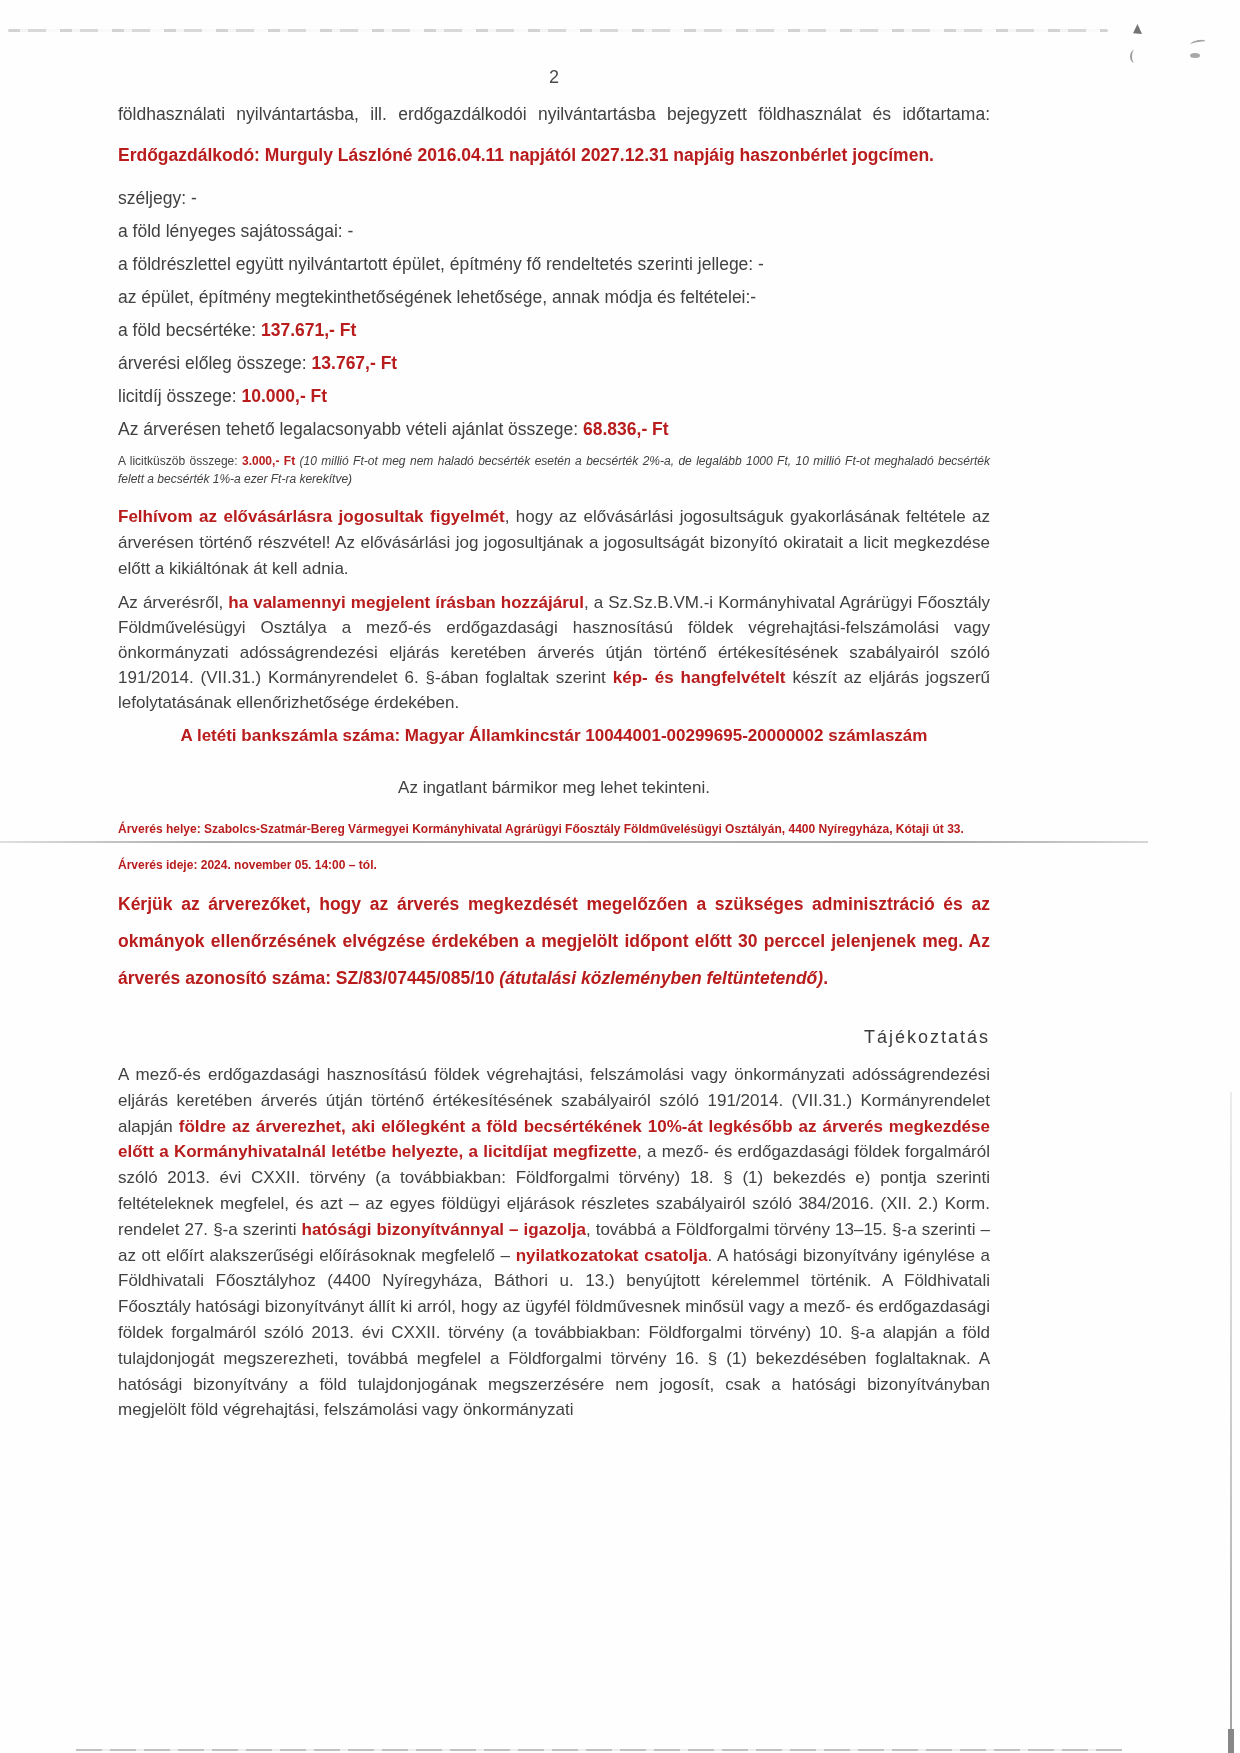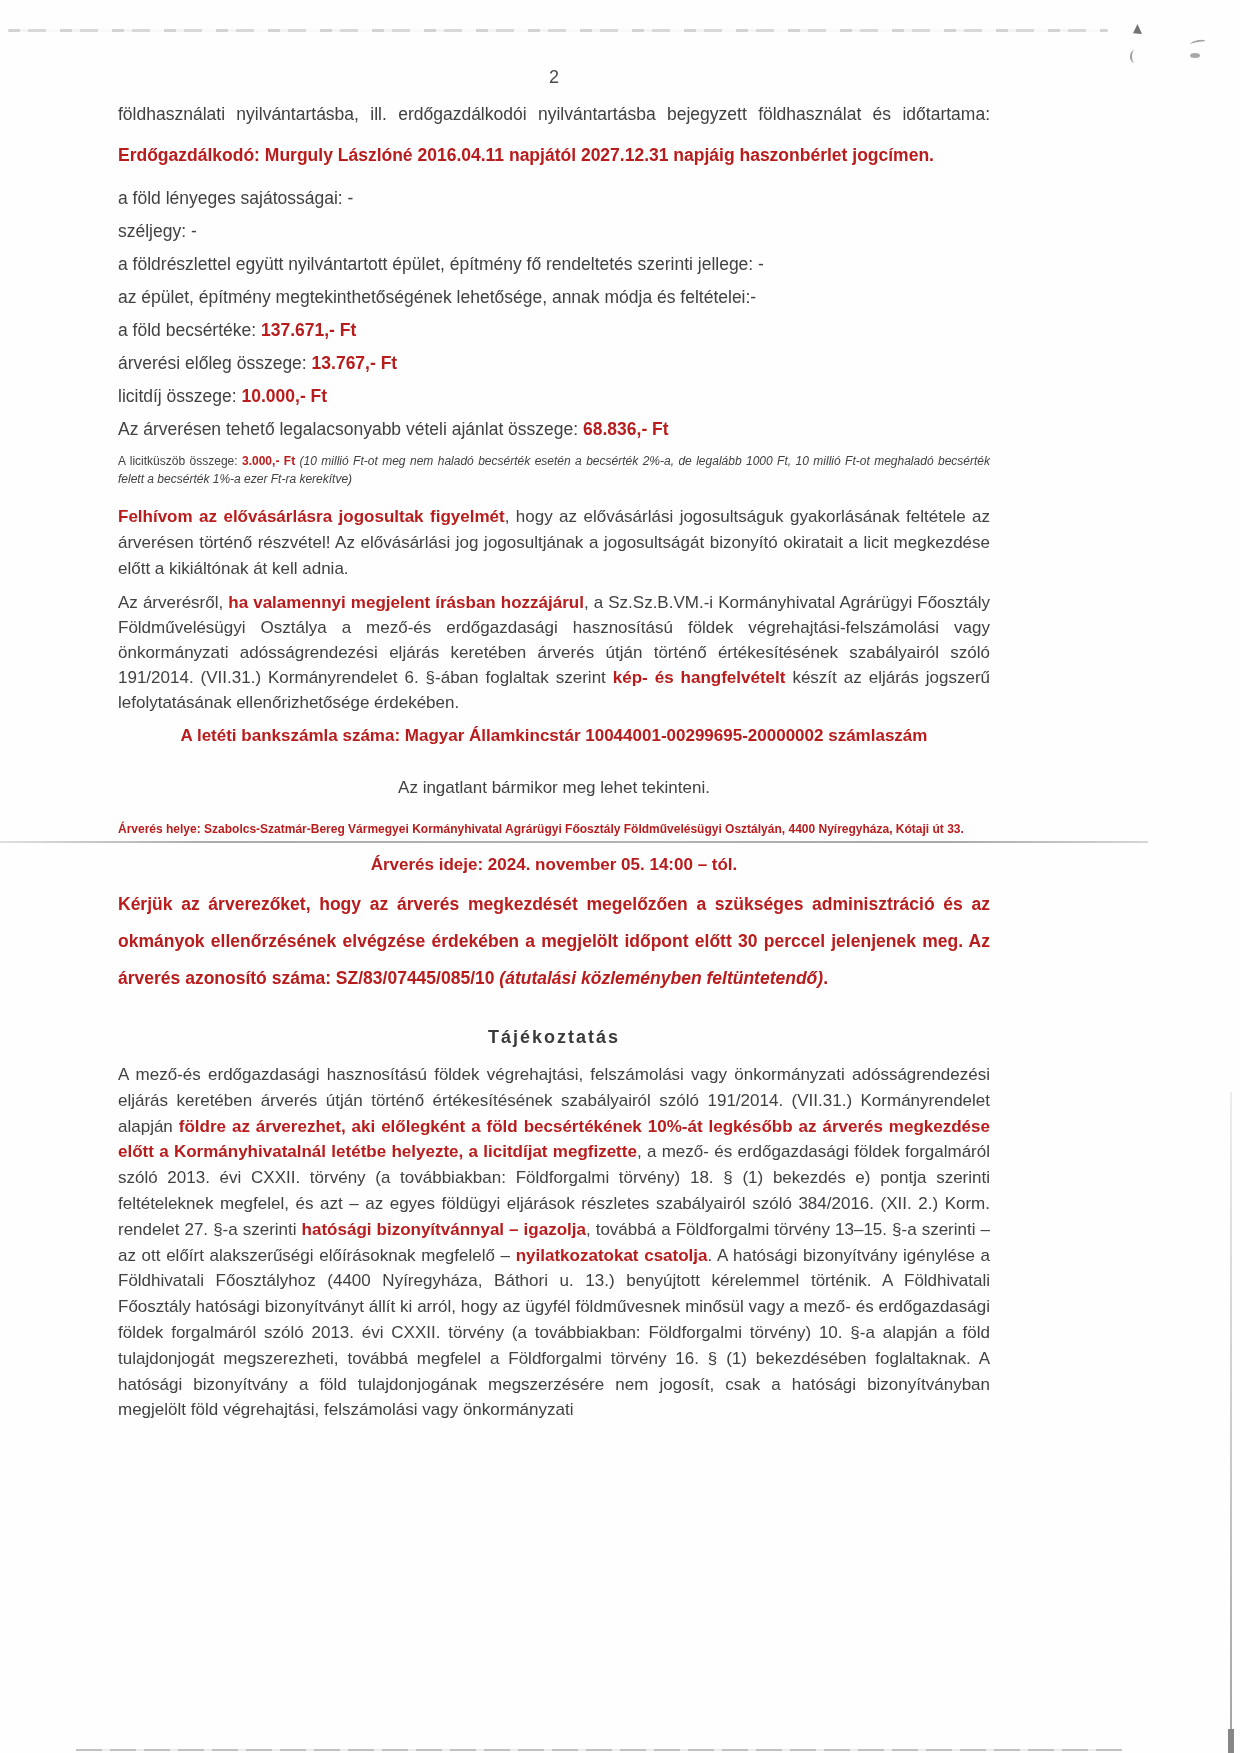--- a/index.html
+++ b/index.html
@@ -14,23 +14,23 @@
   .page-number{text-align:center;font-size:18px;line-height:22px;margin-bottom:6px;color:#4a4a4a;}
   p{margin:0;}
   .p-landuse{font-size:17.5px;line-height:41px;text-align:justify;margin-bottom:6px;}
   .spec{display:block;font-size:17.5px;line-height:33px;}
   .licitkuszob{font-size:12px;line-height:18px;margin-top:6px;text-align:justify;}
   .p-felhivom{margin-top:16px;font-size:17px;line-height:26px;text-align:justify;}
   .p-arveresrol{margin-top:8px;font-size:17px;line-height:25px;text-align:justify;}
   .p-bank{margin-top:8px;font-size:17px;line-height:26px;text-align:center;}
   .p-megtekintes{margin-top:26px;font-size:17px;line-height:26px;text-align:center;}
   .p-helye{margin-top:10px;font-size:12px;line-height:37px;text-align:justify;}
-  .p-ideje{font-size:17px;line-height:34px;text-align:center;}
+  .p-ideje{font-size:12px;line-height:34px;}
   .p-kerjuk{margin-top:4px;font-size:17.5px;line-height:37px;text-align:justify;}
-  .heading{margin-top:30px;text-align:center;font-size:18px;font-weight:bold;letter-spacing:2px;color:#3a3a3a;}
+  .heading{margin-top:30px;text-align:right;font-size:18px;font-weight:normal;letter-spacing:2px;color:#3a3a3a;}
   .p-body{margin-top:14px;font-size:17px;line-height:25.8px;text-align:justify;}
   b,.bold{font-weight:bold;color:#b91c1c;}
   i{font-style:italic;}
   
   .noise-band{
     position:absolute;top:29px;left:8px;width:1100px;height:3px;
     background:repeating-linear-gradient(90deg,
       rgba(140,140,140,.38) 0 12px, rgba(160,160,160,.10) 12px 20px,
       rgba(130,130,130,.30) 20px 38px, rgba(170,170,170,.06) 38px 52px);
     border-radius:2px;
@@ -84,22 +84,22 @@
   <div class="vline-right"></div>
   <div class="vbar-right-bottom"></div>
   <div class="hline-bottom"></div>
 
   <div class="content">
 
     <div class="page-number">2</div>
 
     <p class="p-landuse"><span>földhasználati nyilvántartásba, ill. erdőgazdálkodói nyilvántartásba bejegyzett földhasználat és időtartama: </span><b>Erdőgazdálkodó: Murguly Lászlóné 2016.04.11 napjától 2027.12.31 napjáig haszonbérlet jogcímen.</b></p>
 
+    <span class="spec">széljegy: -</span>
     <span class="spec">a föld lényeges sajátosságai: -</span>
-    <span class="spec">széljegy: -</span>
     <span class="spec">a földrészlettel együtt nyilvántartott épület, építmény fő rendeltetés szerinti jellege: -</span>
     <span class="spec">az épület, építmény megtekinthetőségének lehetősége, annak módja és feltételei:-</span>
 
     <span class="spec"><span>a föld becsértéke: </span><b>137.671,- Ft</b></span>
     <span class="spec"><span>árverési előleg összege: </span><b>13.767,- Ft</b></span>
     <span class="spec"><span>licitdíj összege: </span><b>10.000,- Ft</b></span>
     <span class="spec"><span>Az árverésen tehető legalacsonyabb vételi ajánlat összege: </span><b>68.836,- Ft</b></span>
 
     <p class="licitkuszob"><span>A licitküszöb összege: </span><b>3.000,- Ft </b><i>(10 millió Ft-ot meg nem haladó becsérték esetén a becsérték 2%-a, de legalább 1000 Ft, 10 millió Ft-ot meghaladó becsérték felett a becsérték 1%-a ezer Ft-ra kerekítve)</i></p>
 

